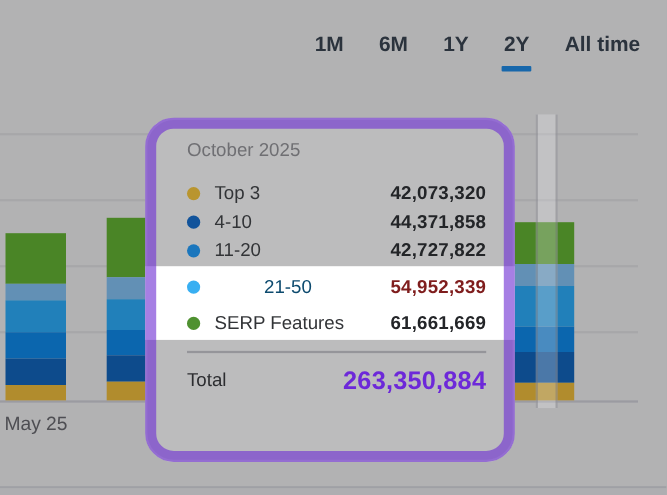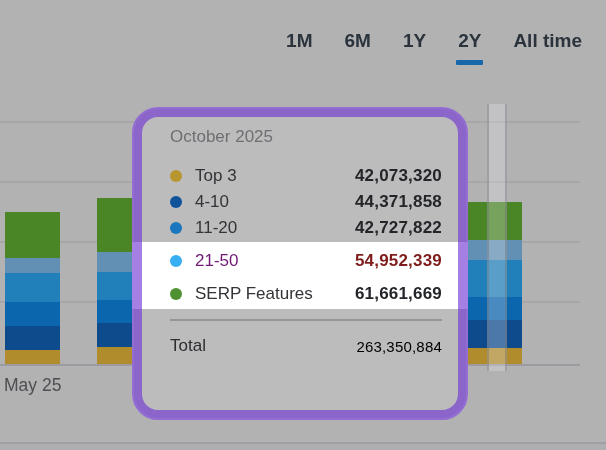--- a/index.html
+++ b/index.html
@@ -57,26 +57,26 @@
   .tt-title{margin-top:8px;height:22px;font-size:17px;color:#6f6f73;}
   .tt-rows{display:block;}
   #rows-top{margin-top:14px;}
   #rows-band{margin-top:1px;padding:4px 0;}
   #rows-band .tt-row{height:29px;}
   #rows-bottom{margin-top:2px;}
   .tt-row{display:flex;align-items:center;height:26px;}
   .dot{width:12px;height:12px;border-radius:50%;margin-right:13px;flex:0 0 auto;}
   .tt-row-label{font-size:17px;color:#323437;}
   .tt-row-value{margin-left:auto;font-size:17px;font-weight:700;color:#232528;letter-spacing:0.2px;}
-  .tt-row.hl .tt-row-label{color:#701a75;}
+  .tt-row.hl .tt-row-label{color:#0c4a6e;margin-left:45px;}
   .tt-row.hl .tt-row-value{color:#7f1d1d;}
   .tt-divider{margin-top:12px;height:2px;background:#95959a;}
   .tt-total{display:flex;align-items:center;margin-top:10px;height:30px;}
   .tt-total-label{font-size:17px;color:#2c2d30;}
-  .tt-total-value{margin-left:auto;font-size:15px;font-weight:400;color:#000000;letter-spacing:0.2px;}
+  .tt-total-value{margin-left:auto;font-size:23px;font-weight:700;color:#6d28d9;letter-spacing:0.2px;}
 
   
   .ring{
     position:absolute;left:132px;top:107px;width:336px;height:313px;
     border:10px solid rgba(111,48,212,0.62);border-radius:26px;
     box-sizing:border-box;z-index:6;pointer-events:none;
   }
 
   
   .bottom-line{position:absolute;left:0;right:0;top:442px;height:2px;background:#9fa0a5;z-index:0;}

